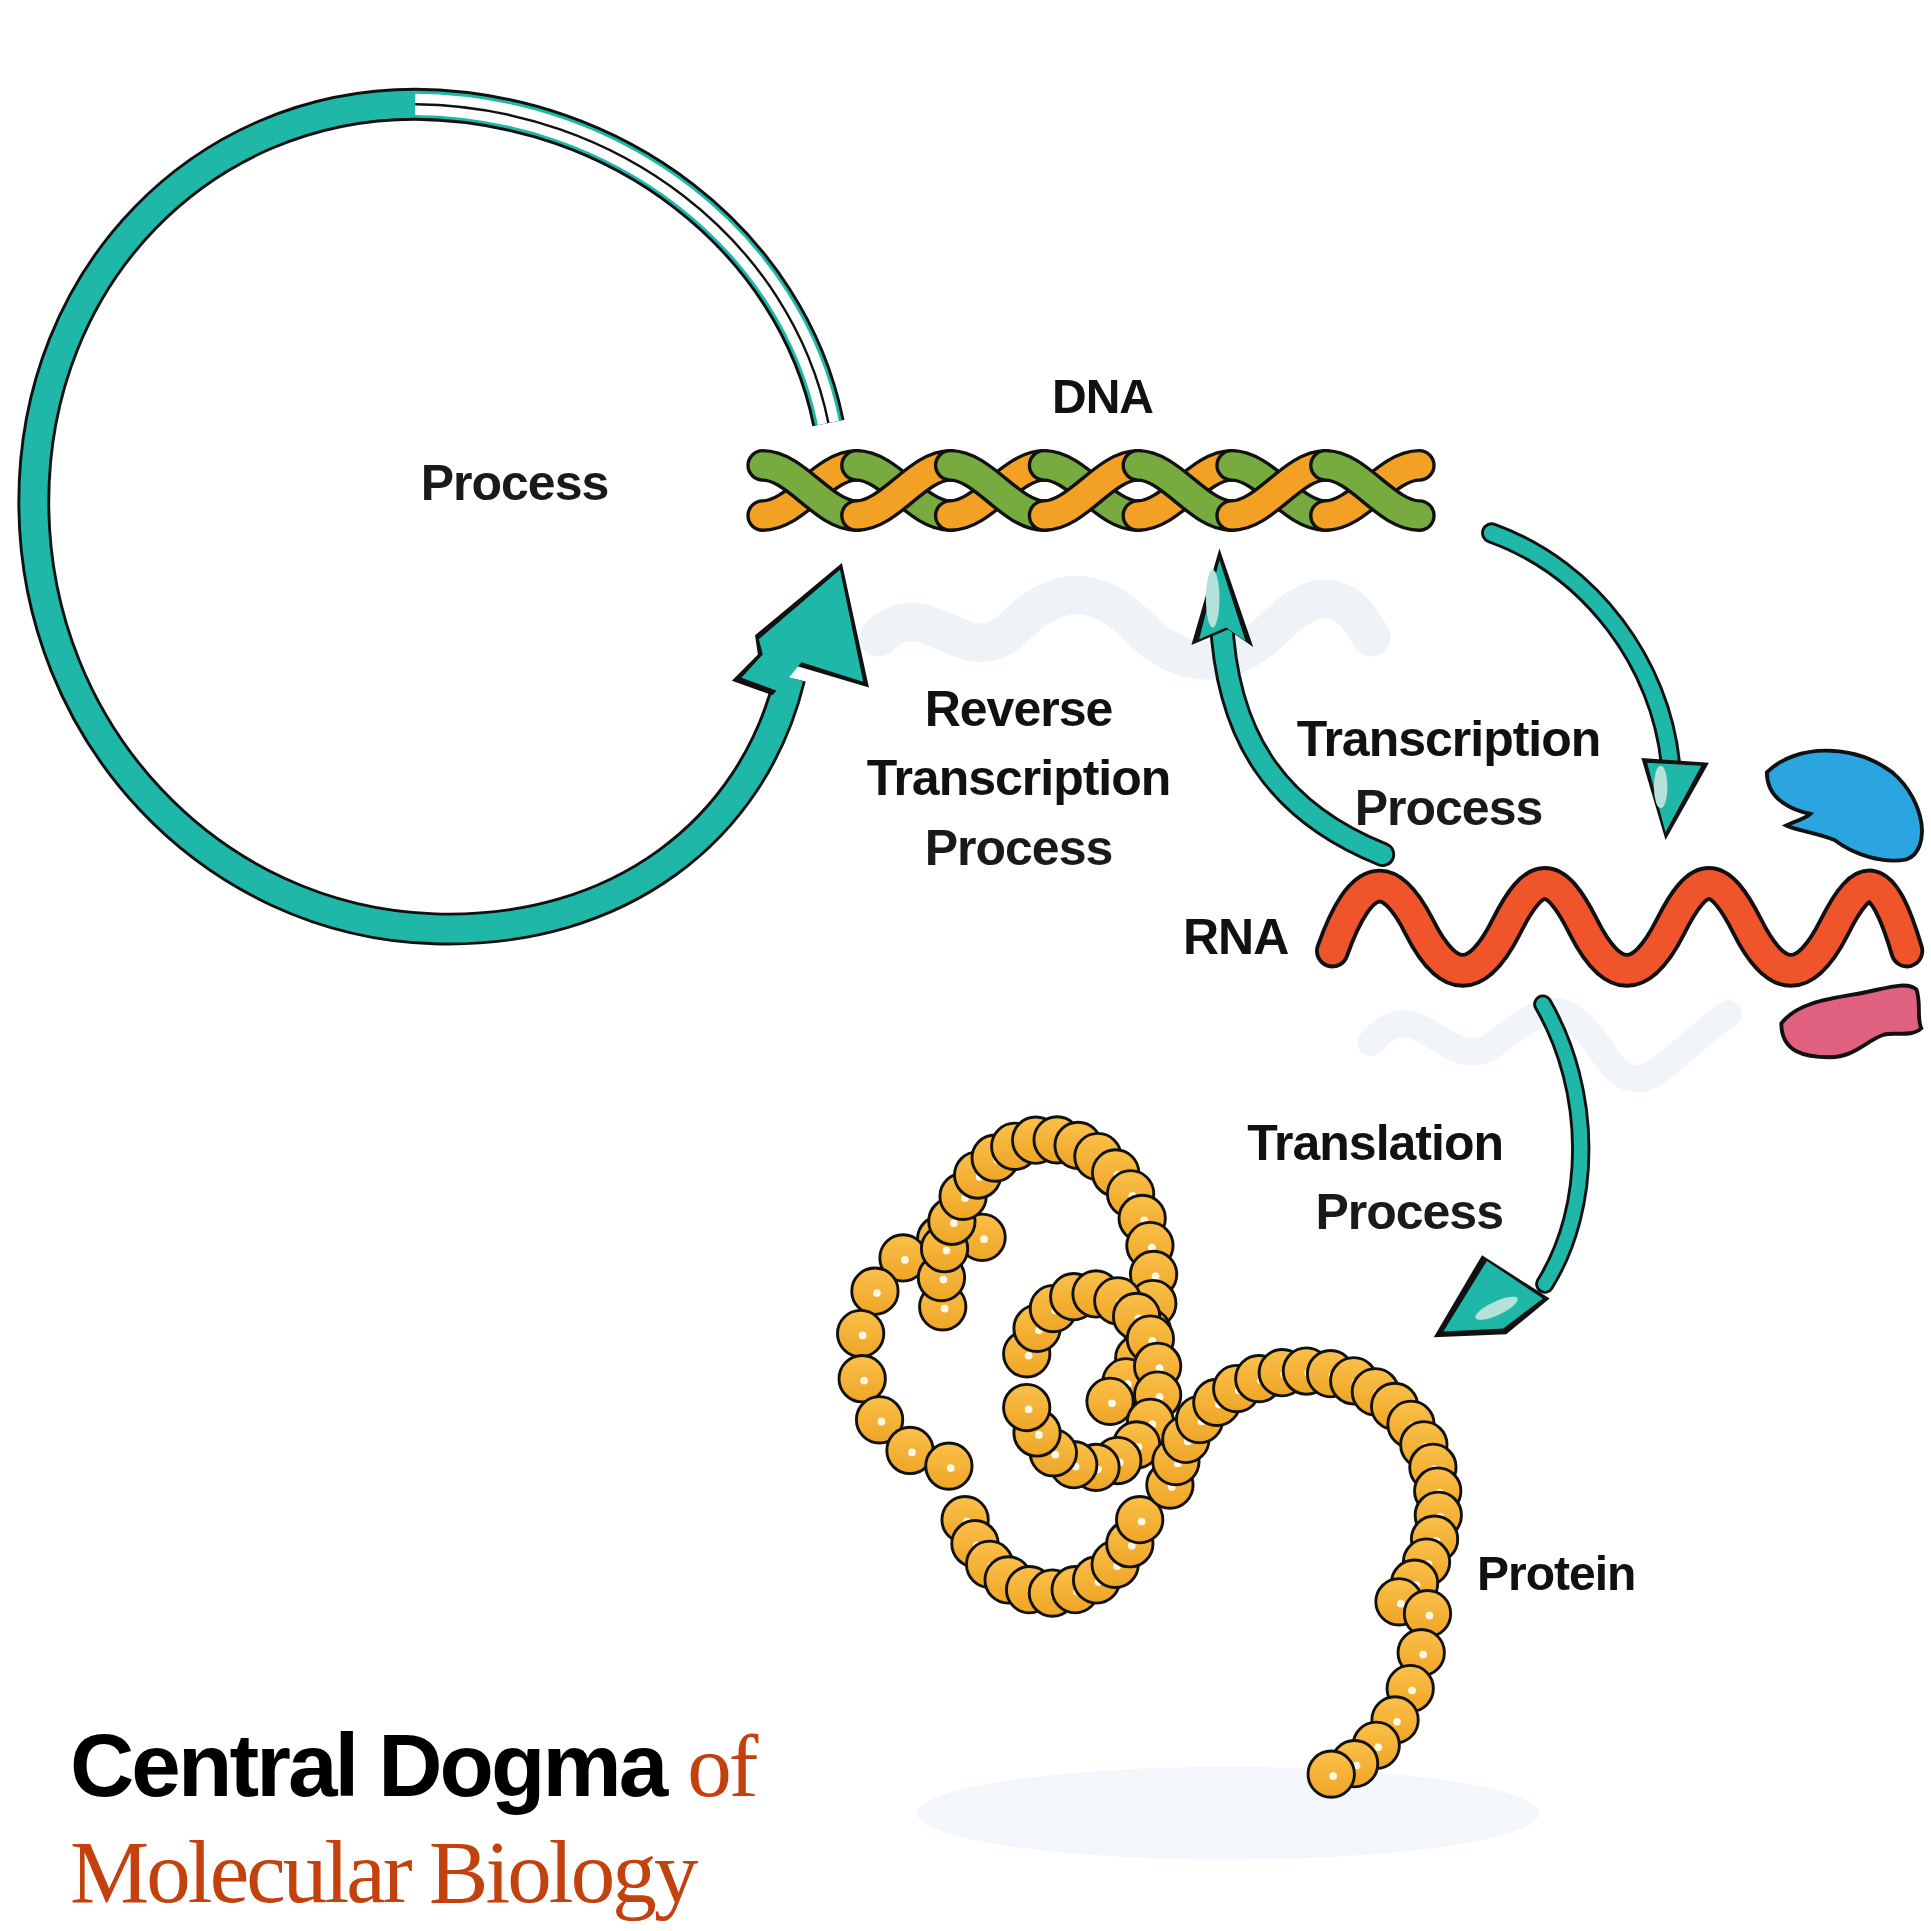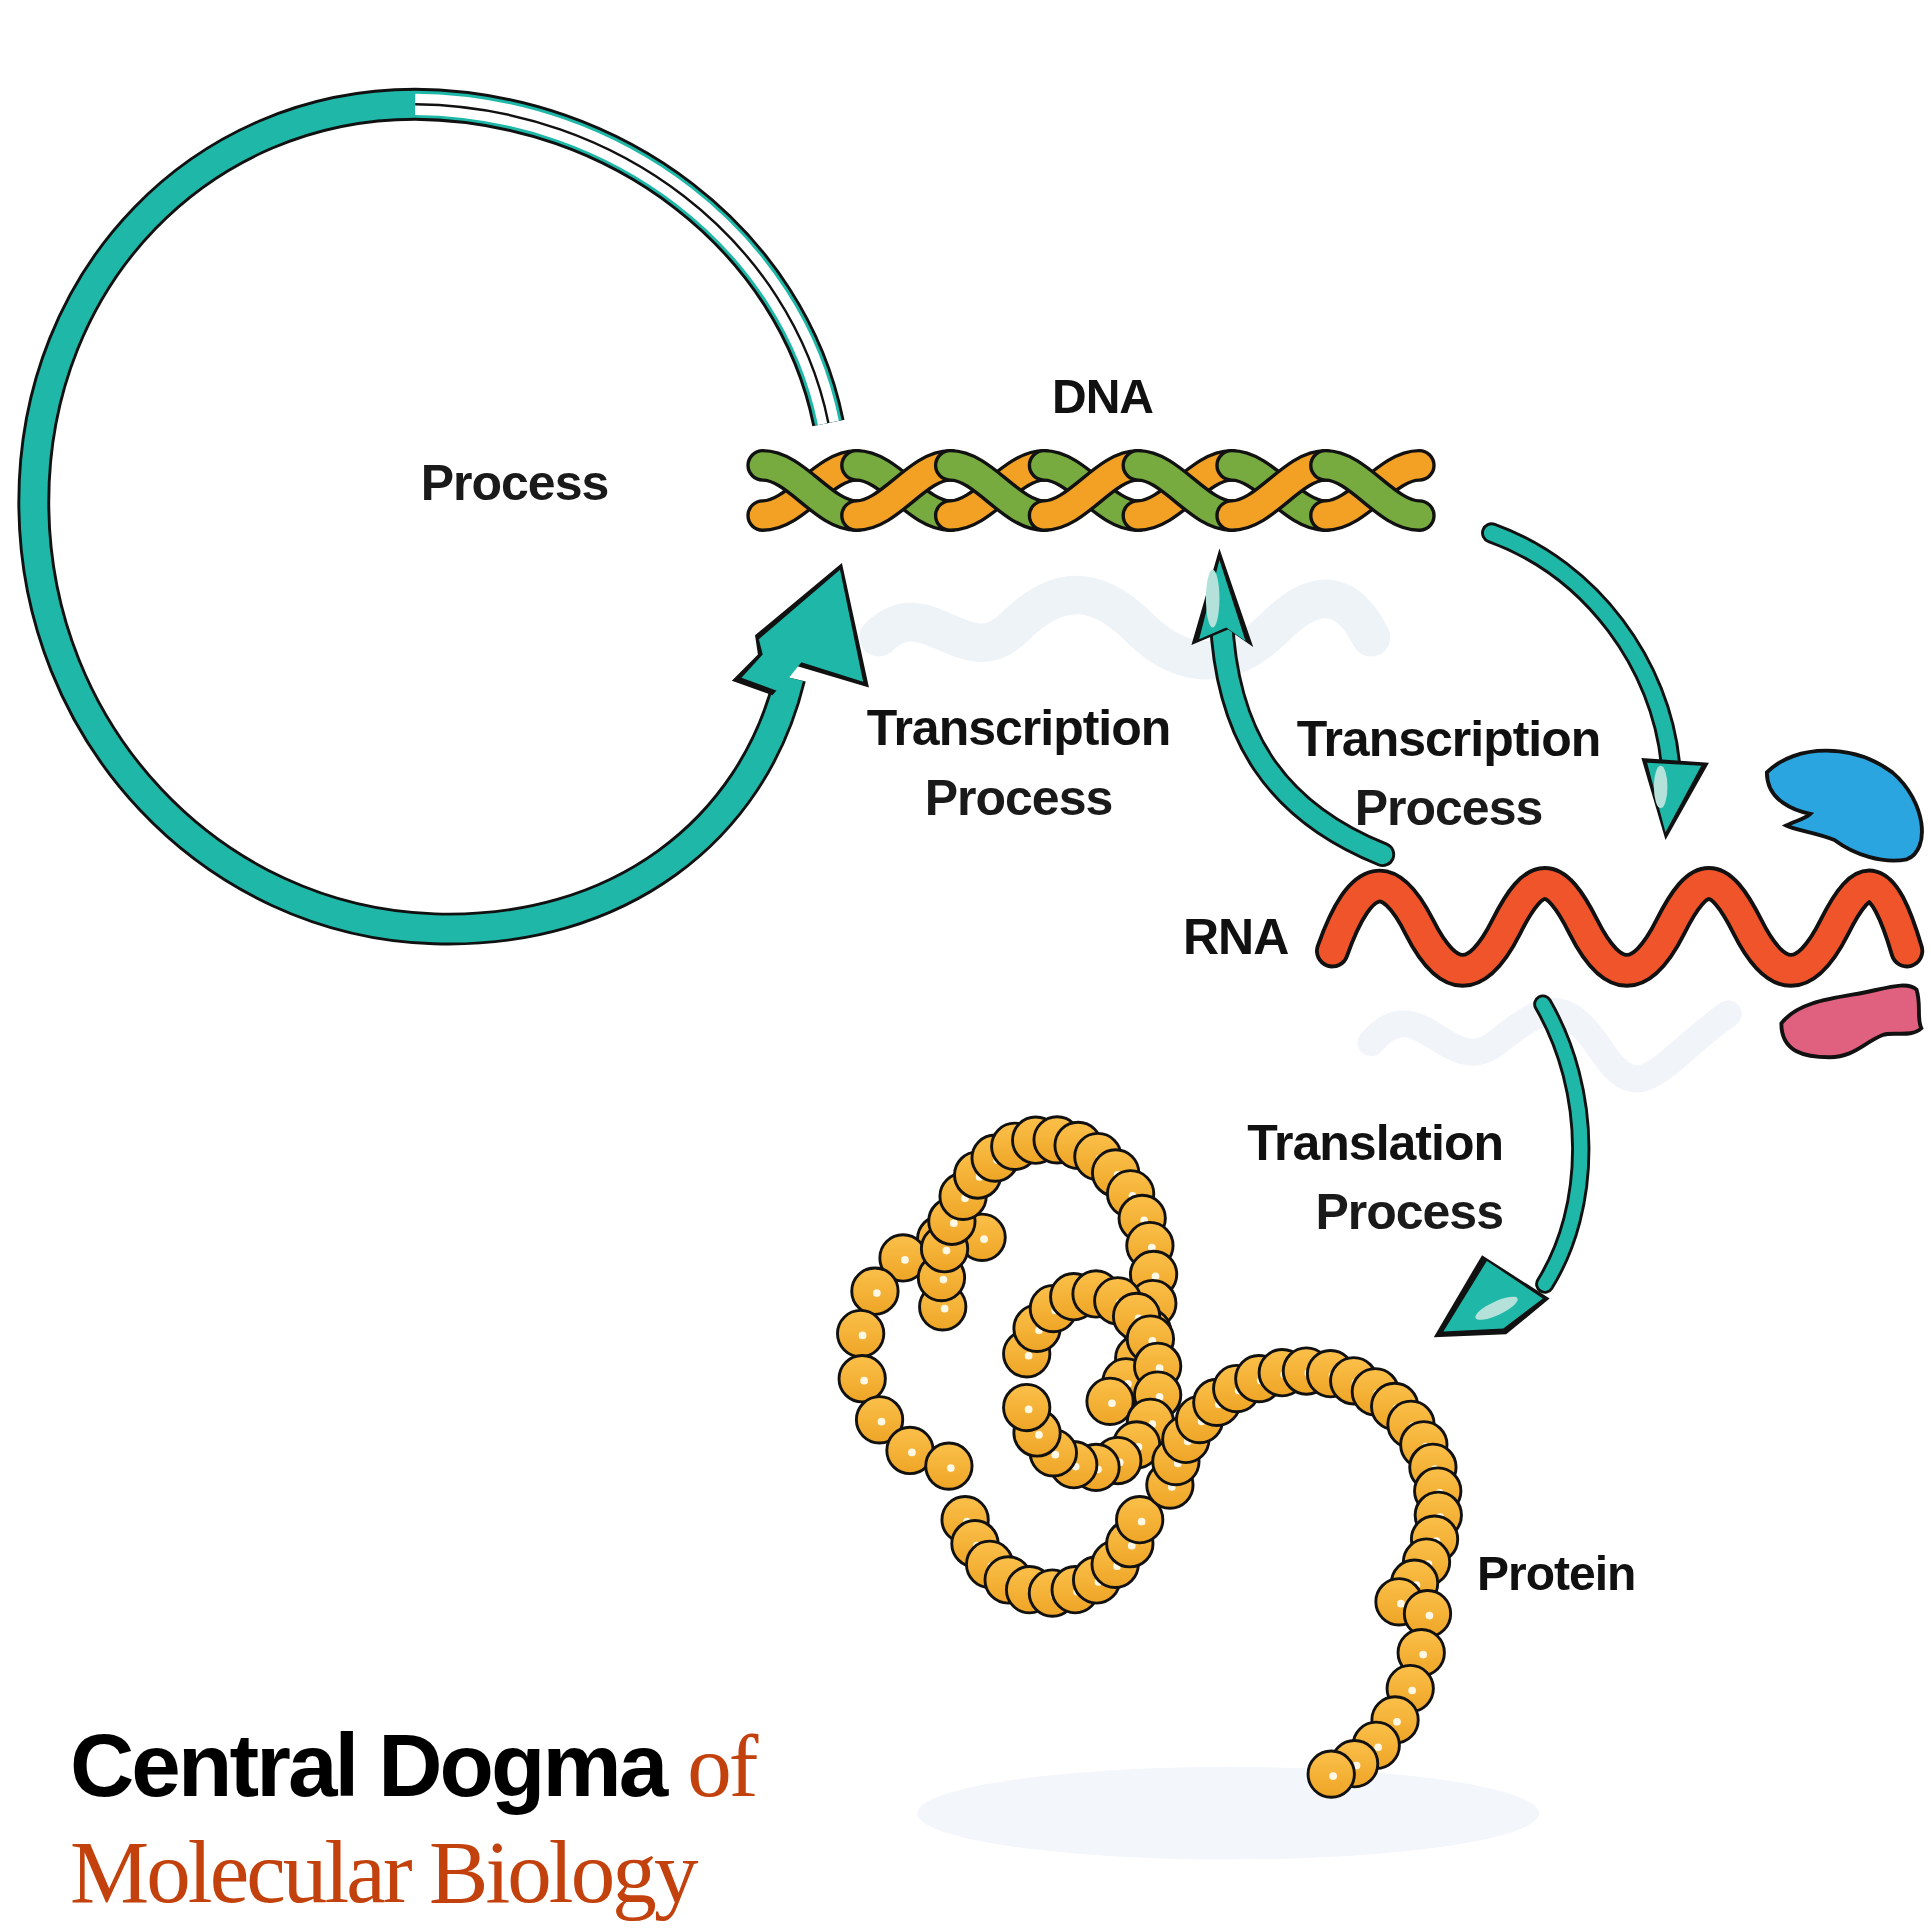--- a/index.html
+++ b/index.html
@@ -281,20 +281,21 @@
     </g>
 </svg>
 
 <div class="lbl bold" style="left:1052px; top:357px; font-size:48px;margin-top:16px;">DNA</div>
 
 <div class="lbl" style="left:365px; top:439px; width:299px;">
   <div class="thin" style="font-size:50px; margin-top:19.3px;">Process</div>
 </div>
 
 <div class="lbl" style="left:840px; top:684px; width:357px;">
+  <div class="bold" style="font-size:50px;">Reverse</div>
   <div class="bold" style="font-size:50px; margin-top:19.3px;">Transcription</div>
   <div class="thin" style="font-size:50px; margin-top:19.3px;">Process</div>
 </div>
 
 <div class="lbl" style="left:1270px; top:714px; width:357px;">
   <div class="bold" style="font-size:50px;">Transcription</div>
   <div class="thin" style="font-size:50px; margin-top:19.3px;">Process</div>
 </div>
 
 <div class="lbl bold" style="left:1183px; top:912px; font-size:50px;">RNA</div>

